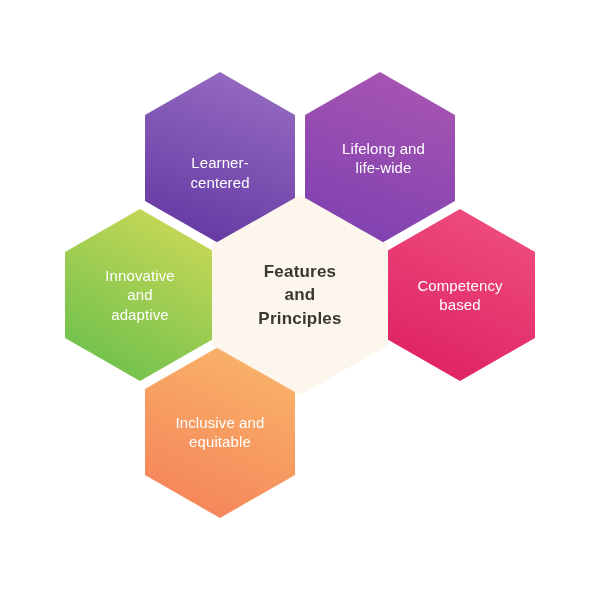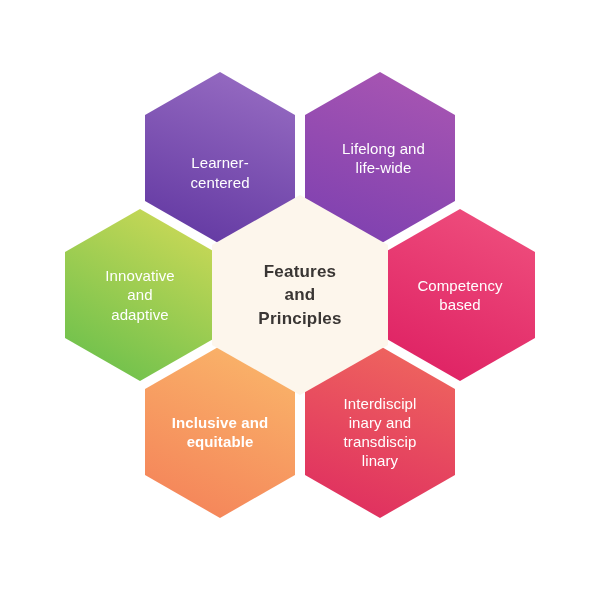--- a/index.html
+++ b/index.html
@@ -83,29 +83,23 @@
   <div class="hex petal" id="hex-top-right" style="background: linear-gradient(200deg, rgb(171, 87, 178) 0%, rgb(123, 63, 176) 100%); padding-left: 7px;">
     <span class="label" style="color: rgb(255, 255, 255);">Lifelong and
 life-wide</span>
   </div>
 
   <div class="hex petal" id="hex-right" style="background: linear-gradient(205deg, rgb(240, 82, 127) 0%, rgb(221, 29, 97) 100%);">
     <span class="label" style="color: rgb(255, 255, 255);">Competency
 based</span>
   </div>
 
-  <div class="hex petal narrow" id="hex-bottom-right" style="background: linear-gradient(200deg, rgb(240, 106, 94) 0%, rgb(222, 42, 96) 100%);">
-    <span class="label" style="color: rgb(255, 255, 255);">Interdiscipl
-inary and
-transdiscip
-linary</span>
-  </div>
 
   <div class="hex petal" id="hex-bottom-left" style="background: linear-gradient(205deg, rgb(250, 185, 107) 0%, rgb(244, 127, 88) 100%);">
-    <span class="label" style="color: rgb(255, 255, 255); font-weight: bold;">Inclusive and
+    <span class="label" style="color: rgb(255, 255, 255);">Inclusive and
 equitable</span>
   </div>
 
   <div class="hex petal narrow" id="hex-left" style="background: linear-gradient(210deg, rgb(212, 219, 88) 0%, rgb(99, 190, 75) 100%);">
     <span class="label" style="color: rgb(255, 255, 255);">Innovative
 and
 adaptive</span>
   </div>
 
   <div class="hex" id="hex-center" style="background: rgb(253, 246, 236);">

